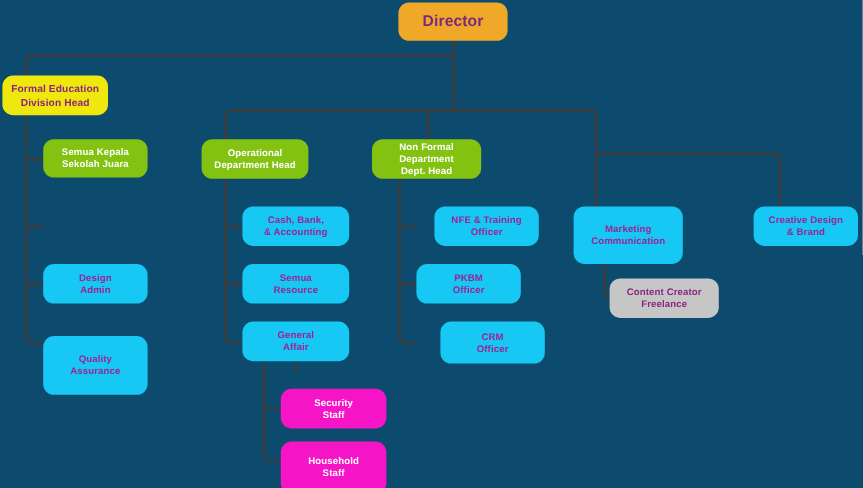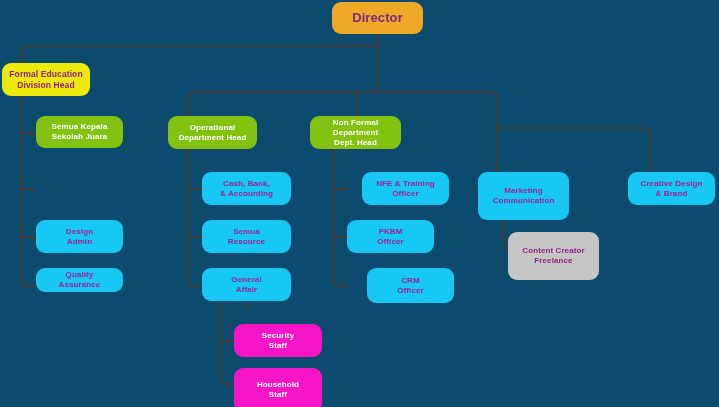--- a/index.html
+++ b/index.html
@@ -128,21 +128,21 @@
   <div class="node node-green" style="left:168px;top:116px;width:89px;height:33px;">Operational
 Department Head</div>
 
   <div class="node node-green" style="left:310px;top:116px;width:91px;height:33px;">Non Formal Department
 Dept. Head</div>
 
 
   <div class="node node-cyan" style="left:36px;top:220px;width:87px;height:33px;">Design
 Admin</div>
 
-  <div class="node node-cyan" style="left:36px;top:268px;width:87px;height:24px;">Quality
+  <div class="node node-cyan" style="left:36px;top:280px;width:87px;height:49px;">Quality
 Assurance</div>
 
   <div class="node node-cyan" style="left:202px;top:172px;width:89px;height:33px;">Cash, Bank,
 &amp; Accounting</div>
 
   <div class="node node-cyan" style="left:202px;top:220px;width:89px;height:33px;">Semua
 Resource</div>
 
   <div class="node node-cyan" style="left:202px;top:268px;width:89px;height:33px;">General
 Affair</div>
@@ -155,21 +155,21 @@
 
   <div class="node node-cyan" style="left:347px;top:268px;width:87px;height:35px;margin-left:20px;">CRM
 Officer</div>
 
   <div class="node node-cyan" style="left:478px;top:172px;width:91px;height:48px;">Marketing
 Communication</div>
 
   <div class="node node-cyan" style="left:628px;top:172px;width:87px;height:33px;">Creative Design
 &amp; Brand</div>
 
-  <div class="node node-gray" style="left:508px;top:232px;width:91px;height:48px;">Content Creator
+  <div class="node node-gray" style="left:508px;top:232px;width:91px;height:33px;">Content Creator
 Freelance</div>
 
   <div class="node node-magenta" style="left:234px;top:324px;width:88px;height:33px;">Security
 Staff</div>
 
   <div class="node node-magenta" style="left:234px;top:368px;width:88px;height:44px;">Household
 Staff</div>
 
 </div>
 

